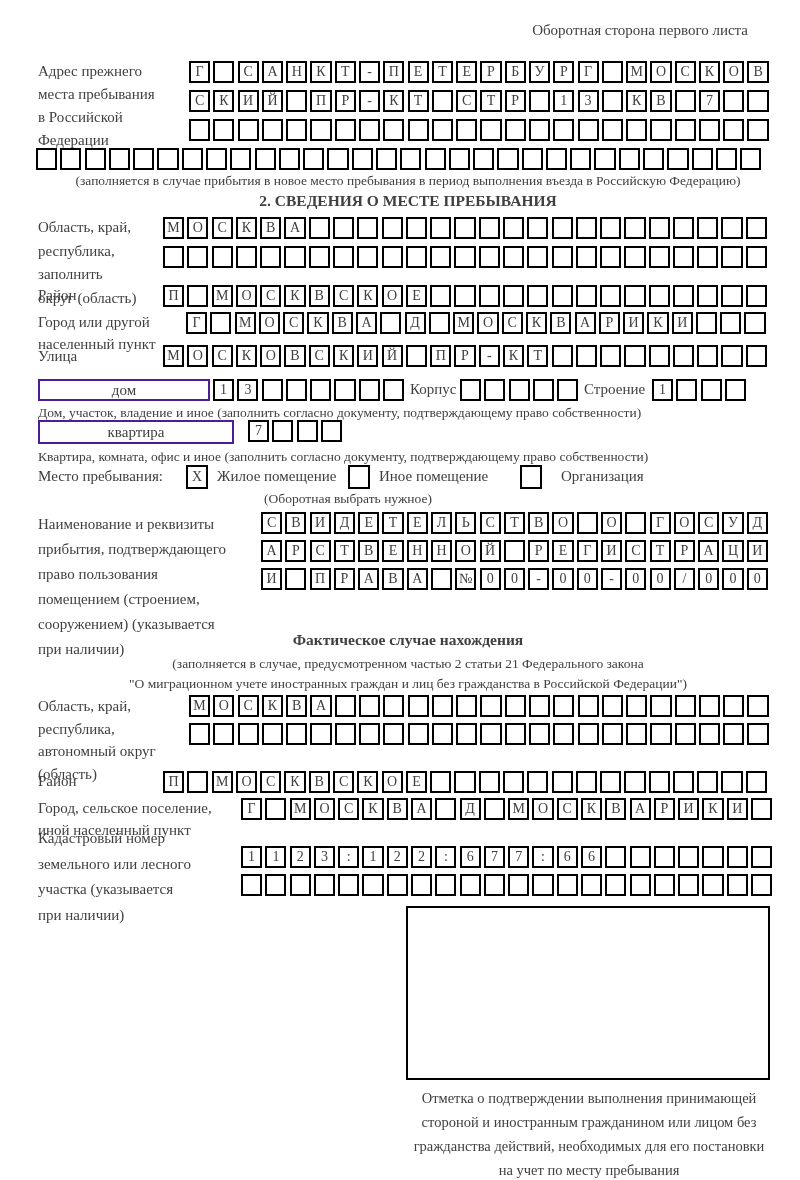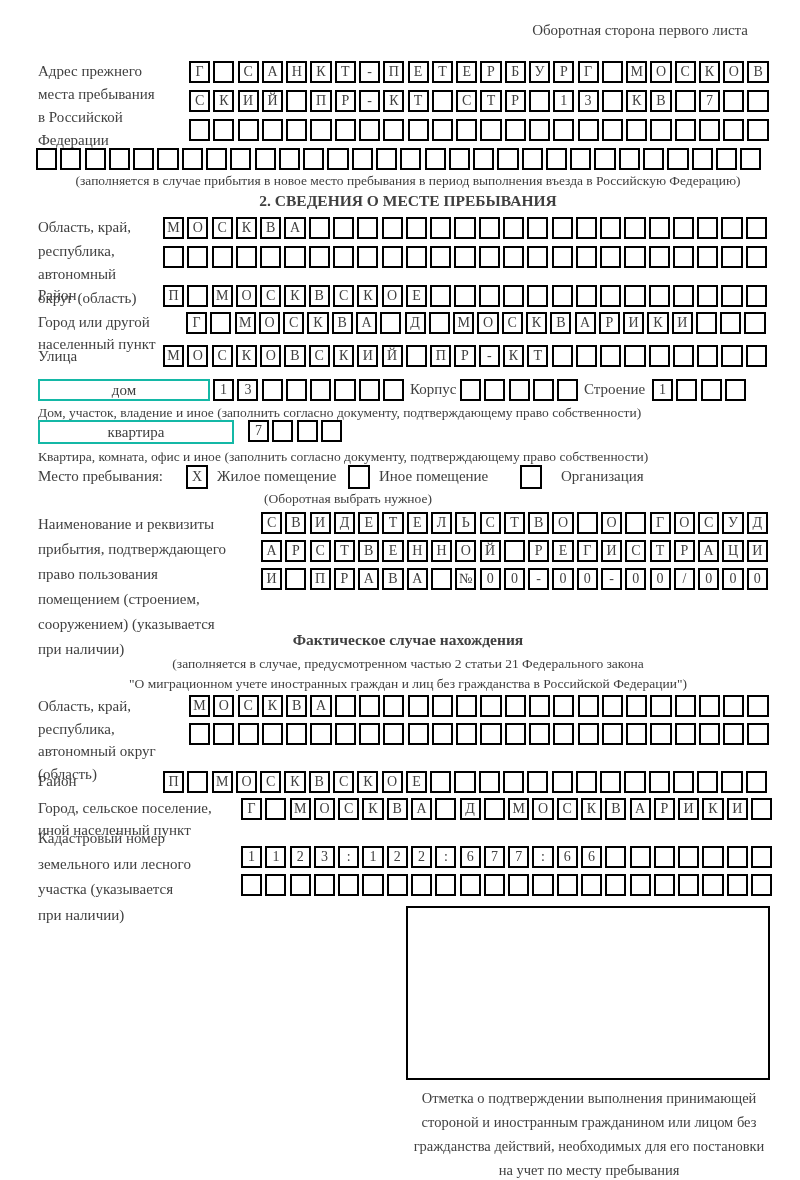--- a/index.html
+++ b/index.html
@@ -13,21 +13,21 @@
     width:17.2px;height:18px;border:2px solid #000;margin-right:3.1px;
     display:flex;align-items:center;justify-content:center;
     font-size:14px;line-height:18px;flex:0 0 auto;background:#fff;
   }
   .lab{font-size:15px;}
   .lbl-line{white-space:nowrap;}
   .note{font-size:13.5px;white-space:nowrap;}
   .center{text-align:center;}
   .bold{font-weight:bold;}
   .bigbox{
-    position:absolute;border:2px solid #14b8a6;display:flex;
+    position:absolute;border:2px solid #4c1d95;display:flex;
     align-items:center;justify-content:center;font-size:15px;background:#fff;
   }
   .chk{
     position:absolute;width:18px;height:20px;border:2px solid #000;
     display:flex;align-items:center;justify-content:center;font-size:14px;background:#fff;
   }
   .stamp{position:absolute;border:2px solid #000;background:#fff;}
 </style>
 </head>
 <body>
@@ -152,21 +152,21 @@
       <div class="cell"></div>
       <div class="cell"></div>
     </div>
   <div class="abs note center" style="top:173px;left:0;width:800px;">(заполняется в случае прибытия в новое место пребывания в период выполнения въезда в Российскую Федерацию)</div>
 
   <div class="abs bold center" style="top:192px;left:0;width:800px;font-size:15.5px;">2. СВЕДЕНИЯ О МЕСТЕ ПРЕБЫВАНИЯ</div>
 
   <div class="abs lab" style="left:30px;top:216px;line-height:23.5px;">
       <div class="lbl-line">Область, край,</div>
       <div class="lbl-line">республика,</div>
-      <div class="lbl-line">автономный</div>
+      <div class="lbl-line">заполнить</div>
       <div class="lbl-line">округ (область)</div>
     </div>
   <div class="cellrow" style="left:155px;top:217px;">
       <div class="cell">М</div>
       <div class="cell">О</div>
       <div class="cell">С</div>
       <div class="cell">К</div>
       <div class="cell">В</div>
       <div class="cell">А</div>
       <div class="cell"></div>

